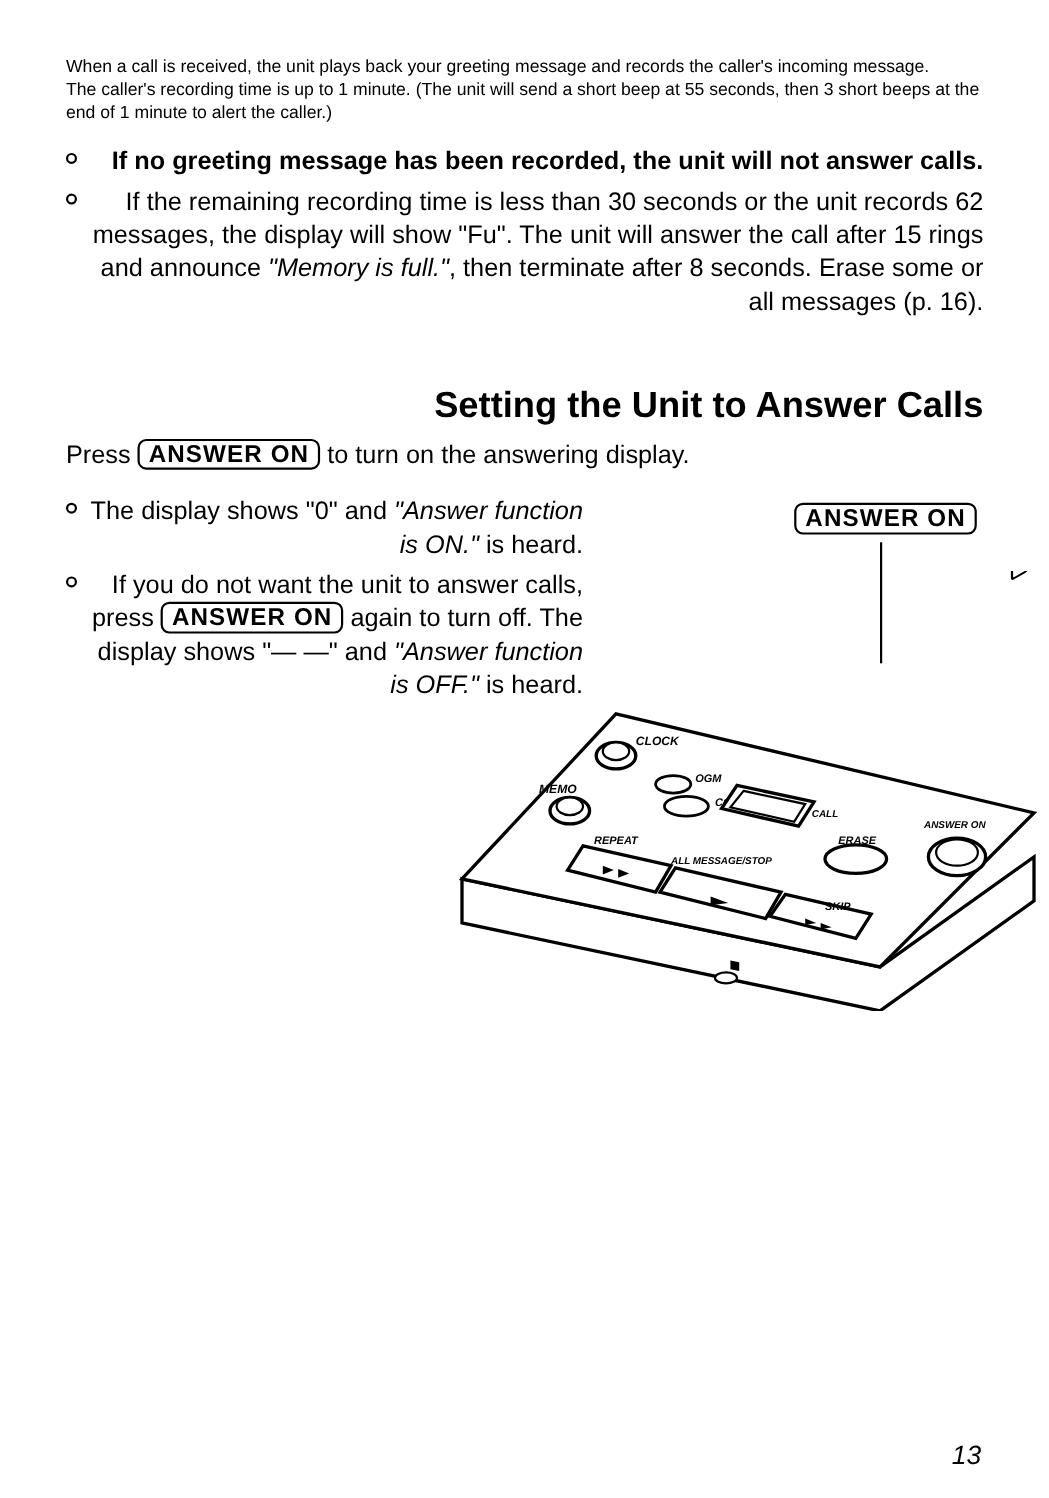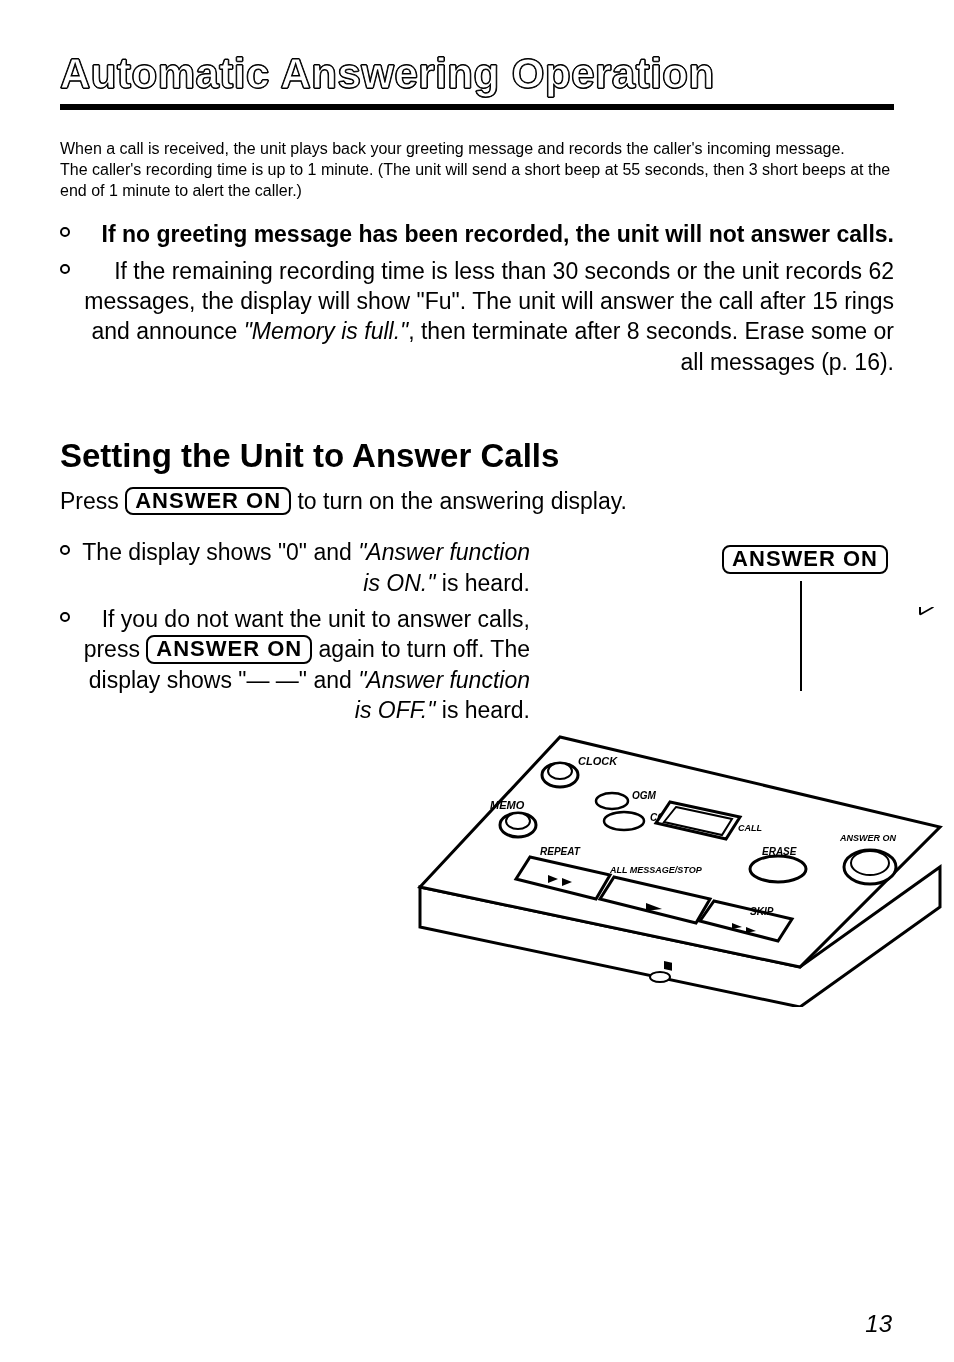--- a/index.html
+++ b/index.html
@@ -68,20 +68,21 @@
     box-sizing: border-box;
   }
   ul.notes > li.solid::before {
     background: #000;
   }
   .section-heading {
     font-size: 33px;
     font-weight: 700;
     margin-top: 60px;
     margin-bottom: 12px;
+    text-align: right;
   }
   .press-line {
     font-size: 23px;
     margin-bottom: 22px;
   }
   .btn-pill {
     display: inline-block;
     border: 2px solid #000;
     border-radius: 8px;
     padding: 0 8px;
@@ -133,23 +134,20 @@
     font-style: italic;
     font-weight: 400;
     font-size: 24px;
   }
 </style>
 </head>
 <body>
 
 <div class="page">
 
-  <div class="title">
-    <span>Automatic Answering Operation</span>
-  </div>
 
   <p class="body-text" style="white-space:pre-line;">When a call is received, the unit plays back your greeting message and records the caller's incoming message.
 The caller's recording time is up to 1 minute. (The unit will send a short beep at 55 seconds, then 3 short beeps at the end of 1 minute to alert the caller.)</p>
 
   <ul class="notes" id="top-bullets">
       <li><span class="b">If no greeting message has been recorded, the unit will not answer calls.</span></li>
       <li><span>If the remaining recording time is less than 30 seconds or the unit records 62 messages, the display will show "Fu". The unit will answer the call after 15 rings and announce </span><span class="i">"Memory is full."</span><span>, then terminate after 8 seconds. Erase some or all messages (p. 16).</span></li>
     </ul>
 
   <div class="section-heading">Setting the Unit to Answer Calls</div>

